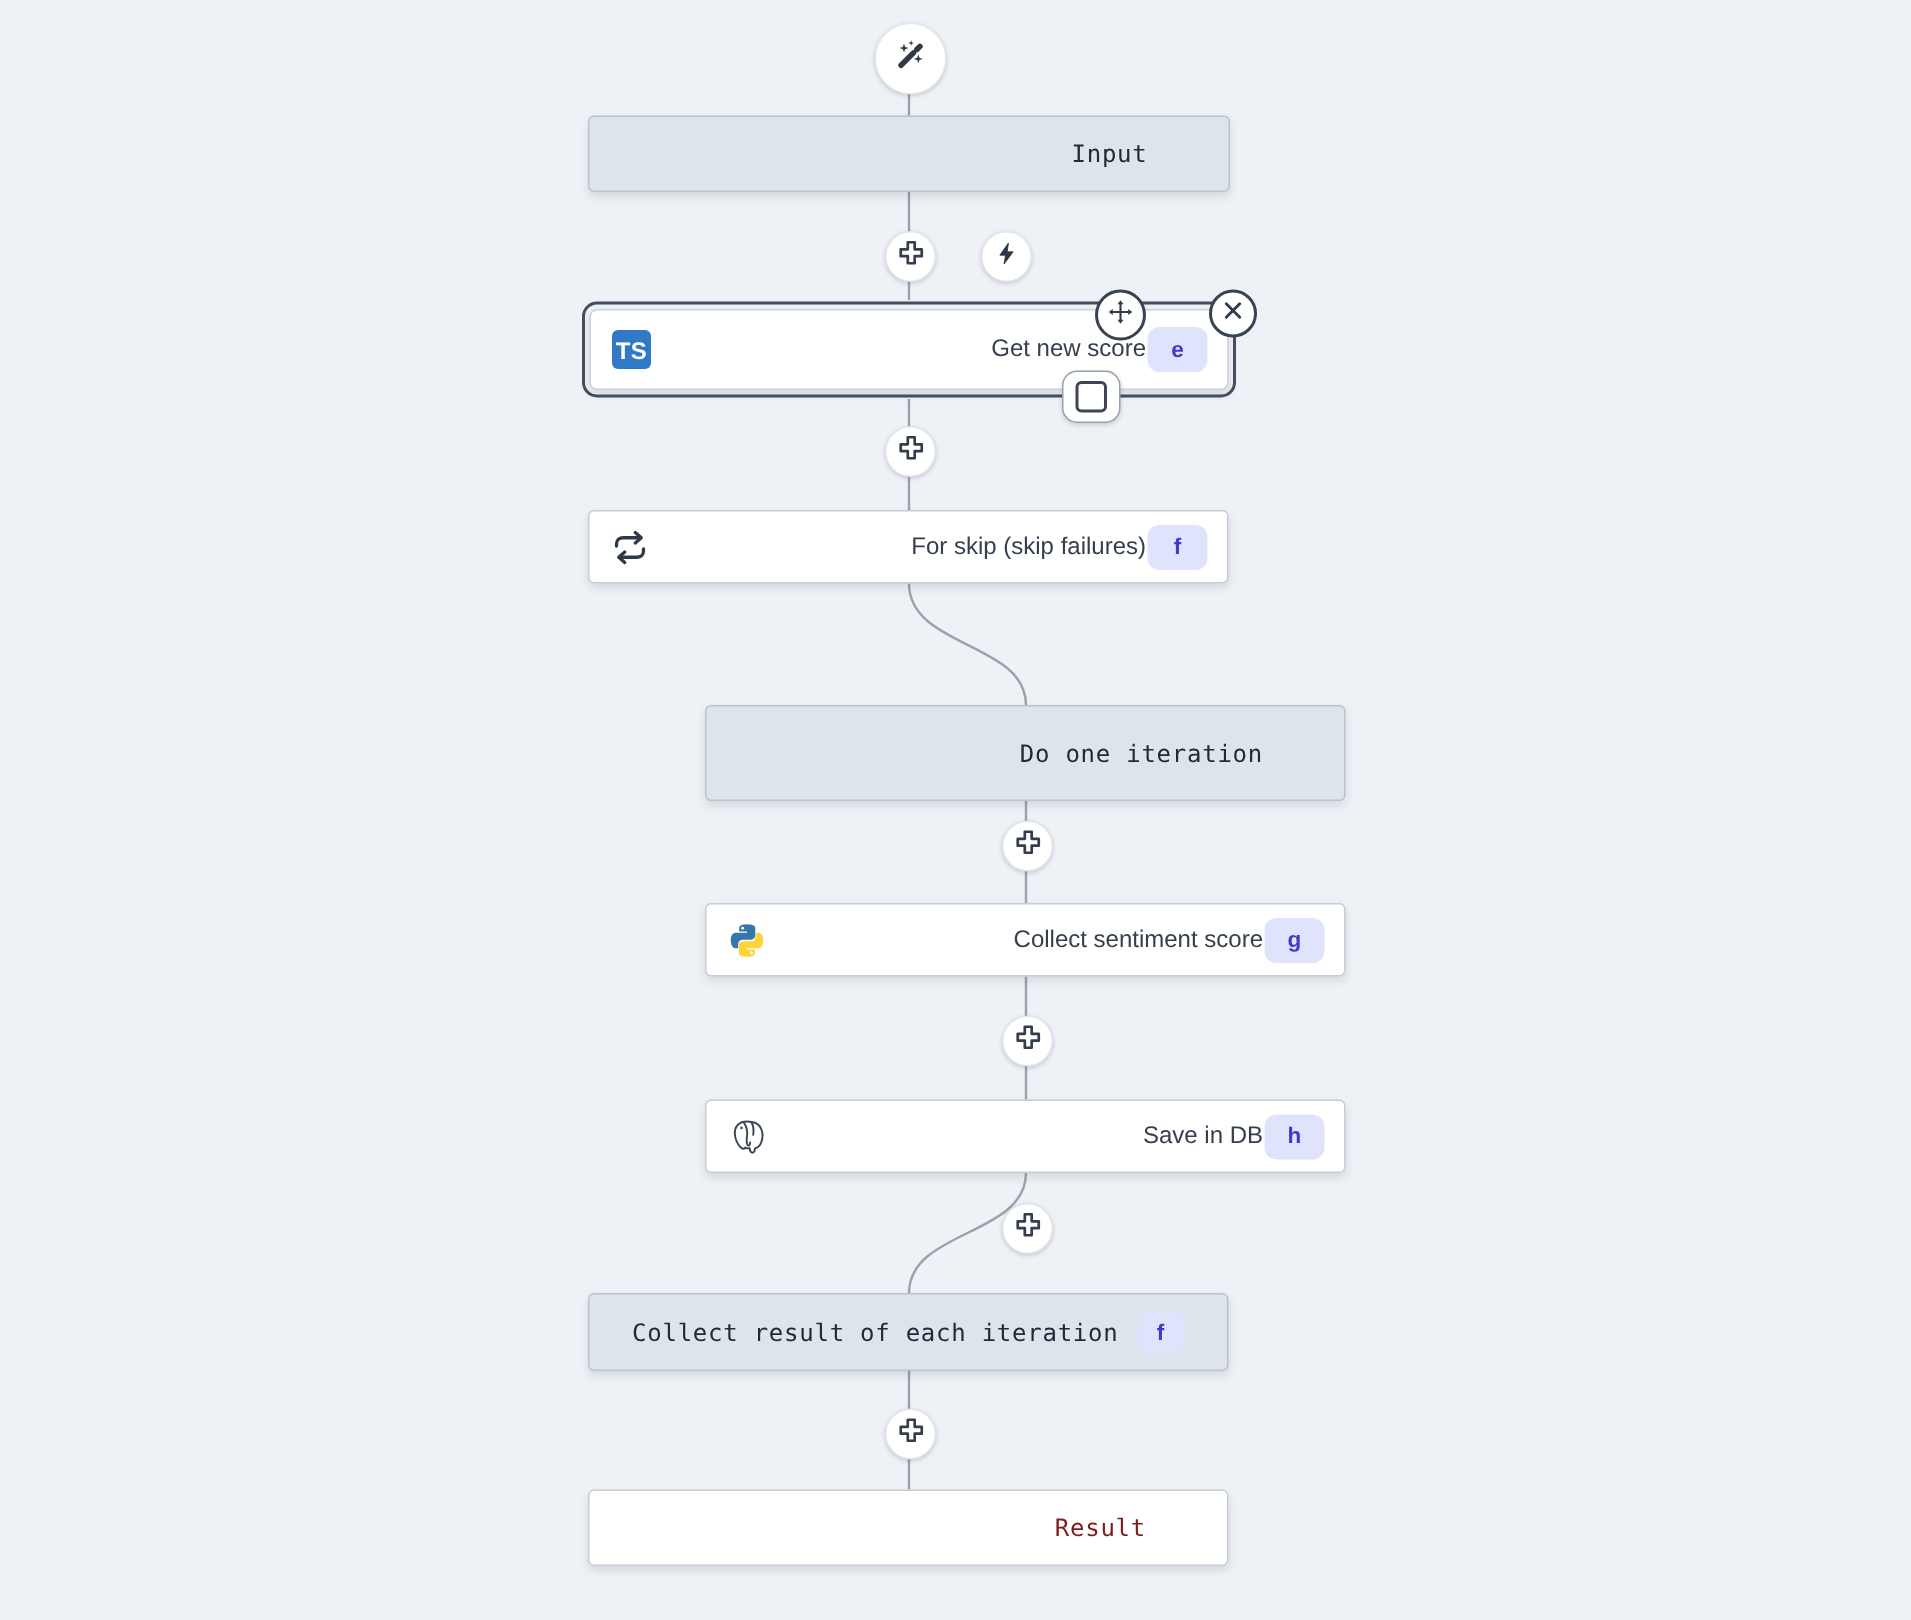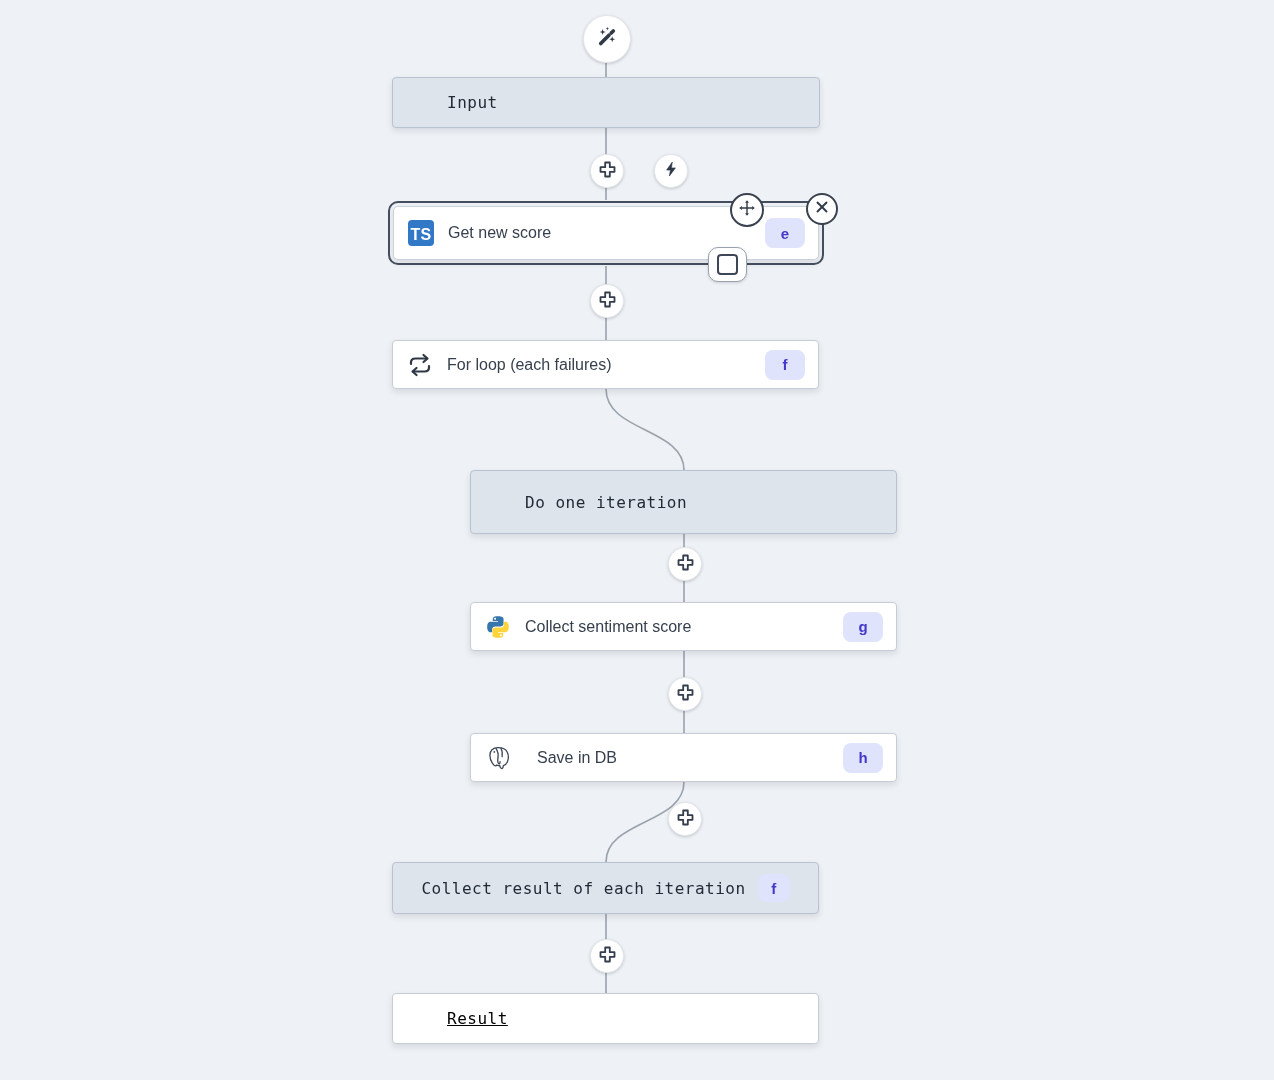--- a/index.html
+++ b/index.html
@@ -5,21 +5,21 @@
   html,body{margin:0;padding:0;}
   body{font-family:"Liberation Sans",sans-serif;background:#eef1f5;}
   .canvas{position:relative;width:1274px;height:1080px;background:#eef1f5;overflow:hidden;}
 
   svg.wires{position:absolute;left:0;top:0;width:1274px;height:1080px;pointer-events:none;}
   .wire{fill:none;stroke:#9aa2ac;stroke-width:1.6px;}
 
   .node{position:absolute;display:flex;align-items:center;justify-content:center;
         box-sizing:border-box;border-radius:4px;border:1px solid #c6cdd6;
         box-shadow:0 3px 6px rgba(40,50,70,.12);background:#fff;}
-  .node .label{font-size:16px;color:#353f4d;text-align:left;width:100%;
+  .node .label{font-size:16px;color:#353f4d;text-align:right;width:100%;
         padding:0 54px;box-sizing:border-box;white-space:nowrap;overflow:hidden;}
   .node.virtual{background:#dde4ec;border-color:#b9c3cf;}
   .node.virtual .label{font-family:"DejaVu Sans Mono","Liberation Mono",monospace;
         color:#222a35;letter-spacing:.5px;}
   .node.selected{border:1px solid #cbd2da;outline:2px solid #434d5c;outline-offset:3px;
         border-radius:5px;}
 
   .lang-icon{position:absolute;left:13px;top:50%;transform:translateY(-50%);
         width:28px;height:28px;display:flex;align-items:center;justify-content:center;}
   .badge{position:absolute;right:13px;top:50%;transform:translateY(-50%);
@@ -147,21 +147,21 @@
     <span class="lang-icon">
       <svg width="28" height="26" viewBox="0 0 28 26">
         <g fill="none" stroke="#2f3945" stroke-width="2.2" stroke-linecap="round" stroke-linejoin="round">
           <path d="M5 12 V10.5 C5 8 7 6.5 9.5 6.5 H21"></path>
           <path d="M17.5 3 L21.5 6.5 L17.5 10"></path>
           <path d="M23 14 V15.5 C23 18 21 19.5 18.5 19.5 H7"></path>
           <path d="M10.5 16 L6.5 19.5 L10.5 23"></path>
         </g>
       </svg>
     </span>
-    <span class="label">For loop (each failures)</span>
+    <span class="label">For skip (skip failures)</span>
     <span class="badge">f</span>
   </div>
 
   <div class="node virtual" style="left:470px;top:470px;width:427px;height:64px;">
     <span class="label">Do one iteration</span>
   </div>
 
   <div class="circle-btn sm" style="left:668px;top:547px;">
     <span>
       <svg width="17" height="17" viewBox="0 0 17 17">
@@ -222,16 +222,16 @@
 
   <div class="circle-btn sm" style="left:590px;top:939px;">
     <span>
       <svg width="17" height="17" viewBox="0 0 17 17">
         <path d="M6.2 1.5 h4.6 v4.7 h4.7 v4.6 h-4.7 v4.7 H6.2 v-4.7 H1.5 V6.2 h4.7 Z" fill="#fff" stroke="#333d4c" stroke-width="1.8" stroke-linejoin="round"></path>
       </svg>
     </span>
   </div>
 
   <div class="node" style="left:392px;top:993px;width:427px;height:51px;">
-    <span class="label" style="font-family:'DejaVu Sans Mono','Liberation Mono',monospace;color:#000000;letter-spacing:.5px;text-decoration:underline;">Result</span>
+    <span class="label" style="font-family:'DejaVu Sans Mono','Liberation Mono',monospace;color:#7f1d1d;letter-spacing:.5px;">Result</span>
   </div>
 
 </div>
 
 </body></html>

